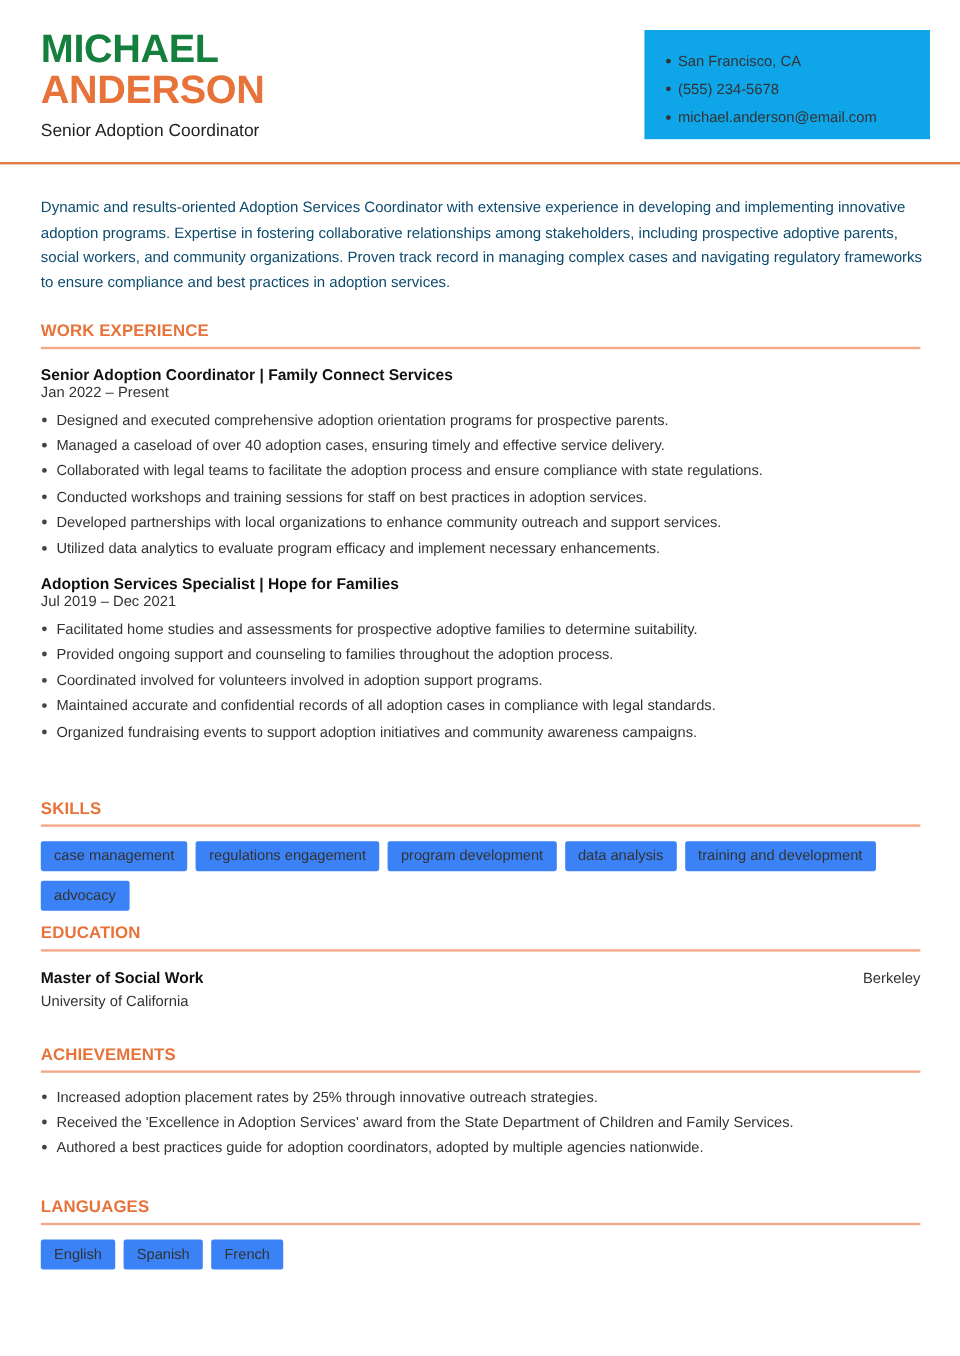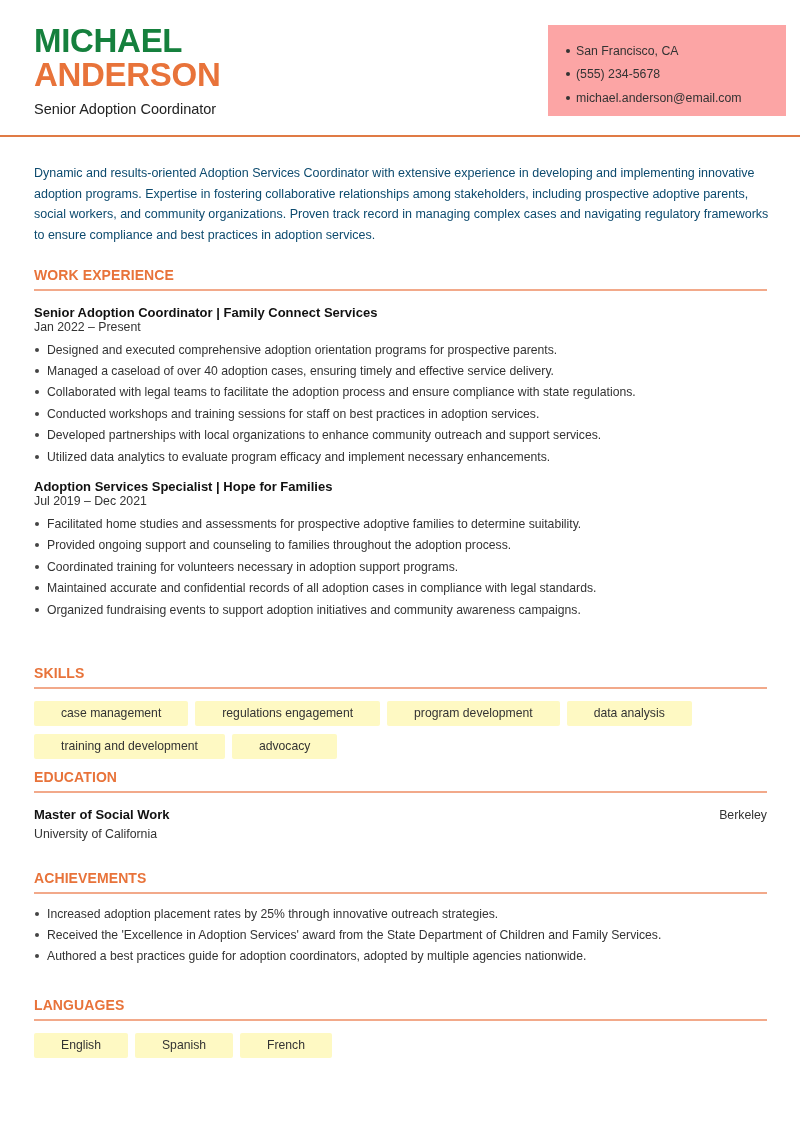--- a/index.html
+++ b/index.html
@@ -34,25 +34,25 @@
       line-height: 34px;
       letter-spacing: -0.3px;
     }
     .job-title {
       margin-top: 9px;
       font-size: 14.5px;
       color: #222222;
     }
     .contact-box {
       position: absolute;
-      left: 548px;
+      left: 537px;
       top: 25px;
       width: 238px;
       height: 91px;
-      background: #fca5a5;
+      background: #0ea5e9;
       padding: 14px 0 0 18px;
     }
     .contact-item {
       display: flex;
       align-items: center;
       font-size: 12.3px;
       color: #333333;
       height: 23.5px;
     }
     .bullet-dot {
@@ -120,24 +120,24 @@
       margin-right: 8px;
       background: #444444;
     }
     .tags {
       display: flex;
       flex-wrap: wrap;
       gap: 8px 7px;
       margin-top: 12px;
     }
     .tag {
-      background: #fef9c3;
+      background: #3b82f6;
       font-size: 12.2px;
       color: #333333;
-      padding: 6px 27px;
+      padding: 6px 11px;
       height: 25px;
       line-height: 13px;
       border-radius: 2px;
     }
     .edu-row {
       display: flex;
       justify-content: space-between;
       align-items: baseline;
       margin-top: 14px;
     }
@@ -225,21 +225,21 @@
     <li>
         <span class="bullet-dot"></span>
         <span>Facilitated home studies and assessments for prospective adoptive families to determine suitability.</span>
       </li>
     <li>
         <span class="bullet-dot"></span>
         <span>Provided ongoing support and counseling to families throughout the adoption process.</span>
       </li>
     <li>
         <span class="bullet-dot"></span>
-        <span>Coordinated training for volunteers necessary in adoption support programs.</span>
+        <span>Coordinated involved for volunteers involved in adoption support programs.</span>
       </li>
     <li>
         <span class="bullet-dot"></span>
         <span>Maintained accurate and confidential records of all adoption cases in compliance with legal standards.</span>
       </li>
     <li>
         <span class="bullet-dot"></span>
         <span>Organized fundraising events to support adoption initiatives and community awareness campaigns.</span>
       </li>
   </ul>

